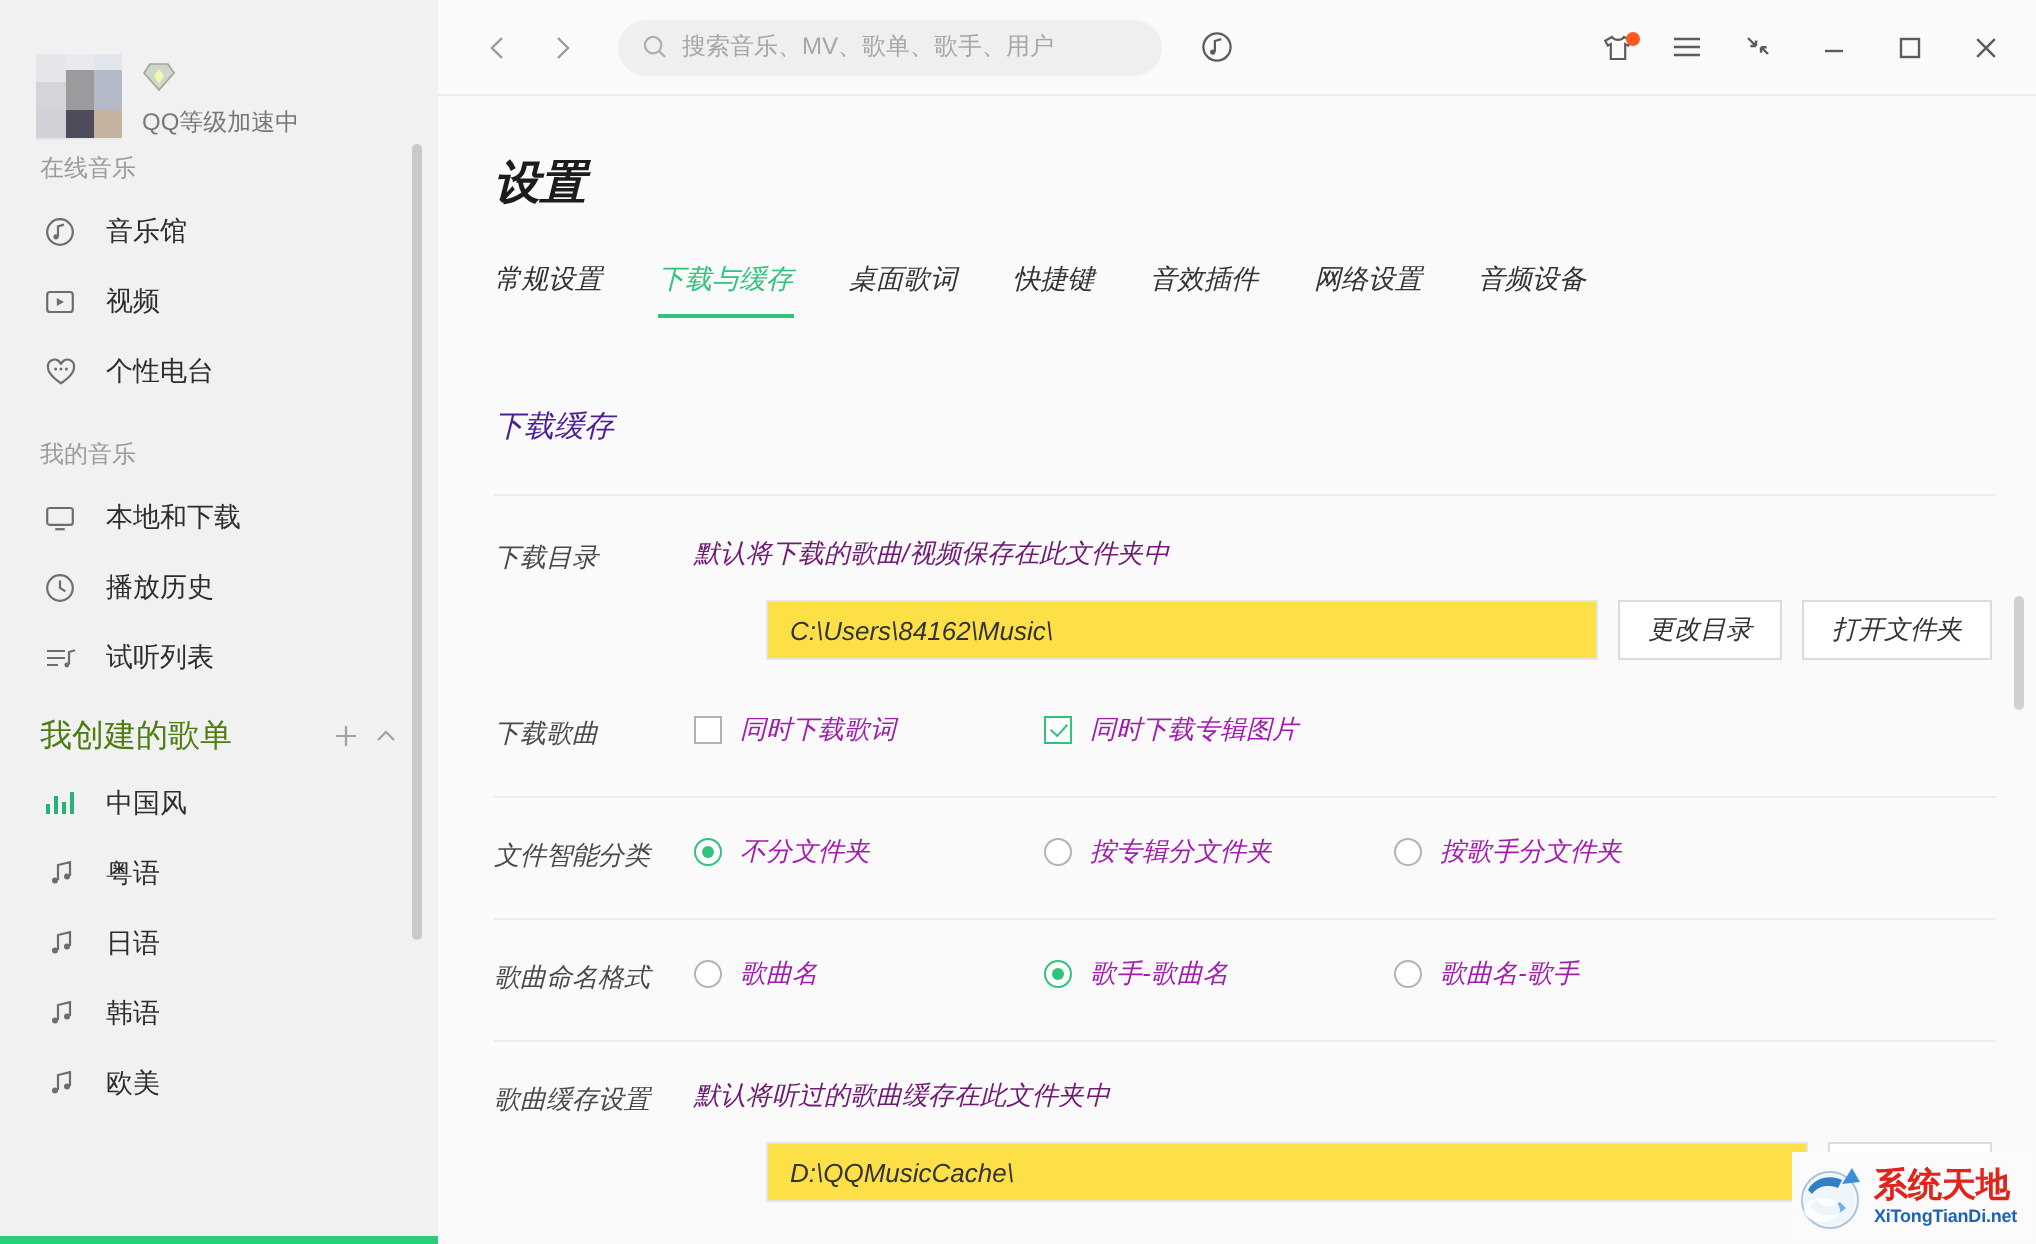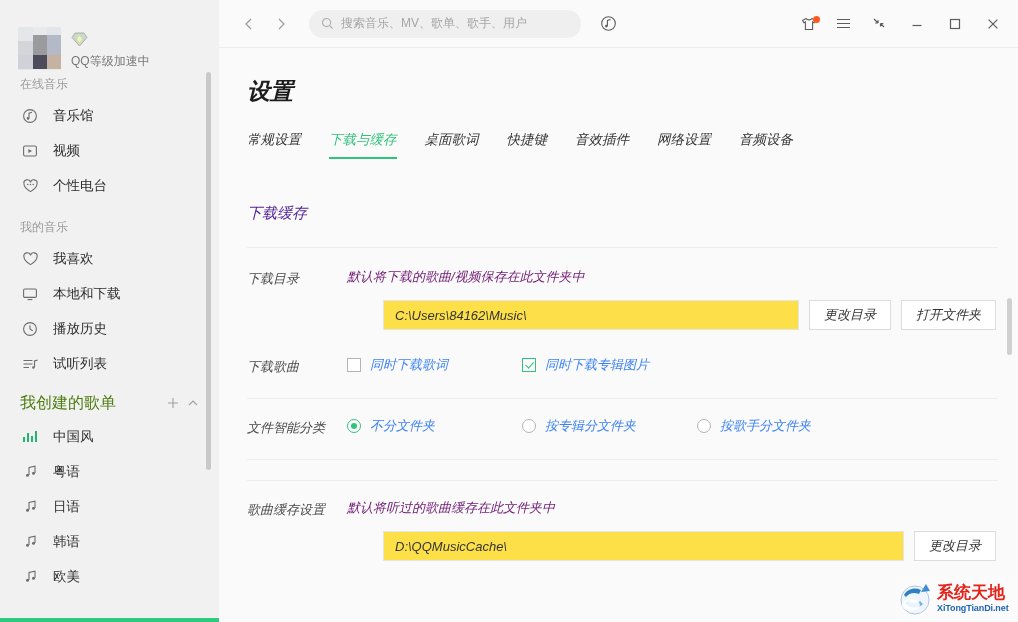--- a/index.html
+++ b/index.html
@@ -207,21 +207,21 @@
     border: 1px solid #dcdcdc;
     background: #ffffff;
     display: flex; align-items: center; justify-content: center;
     font-size: 13px; color: #333333;
     padding: 0 14px; white-space: nowrap;
     flex: 0 0 auto;
   }
 
   .opts { display: flex; align-items: center; padding-top: 2px; }
   .opt { display: flex; align-items: center; width: 175px; }
-  .opt .txt { font-size: 13px; color: #3b82f6; margin-left: 9px; white-space: nowrap; }
+  .opt .txt { font-size: 13px; color: #a21caf; margin-left: 9px; white-space: nowrap; }
   .cbox {
     width: 14px; height: 14px; flex: 0 0 14px;
     border: 1px solid #b3b3b3; background: #fff;
   }
   .cbox.on {
     border-color: #31c27c;
     position: relative;
   }
   .cbox.on:after {
     content: ""; position: absolute;
@@ -323,28 +323,20 @@
           <circle cx="5.8" cy="6.5" r="0.75" fill="currentColor" stroke="none"></circle>
           <circle cx="8.5" cy="6.5" r="0.75" fill="currentColor" stroke="none"></circle>
           <circle cx="11.2" cy="6.5" r="0.75" fill="currentColor" stroke="none"></circle>
         </svg>
       </span>
       <span class="lbl">个性电台</span>
     </div>
 
     <div class="nav-group-title" style="margin-top:10px;">我的音乐</div>
 
-    <div class="nav-item">
-      <span class="ico">
-        <svg width="17" height="16" viewBox="0 0 17 16" fill="none" stroke="currentColor" stroke-width="1.1">
-          <path d="M8.5 13.6S2 9.6 2 5.9A3.1 3.1 0 0 1 8.5 4.3 3.1 3.1 0 0 1 15 5.9c0 3.7-6.5 7.7-6.5 7.7z"></path>
-        </svg>
-      </span>
-      <span class="lbl">我喜欢</span>
-    </div>
 
     <div class="nav-item">
       <span class="ico">
         <svg width="16" height="16" viewBox="0 0 16 16" fill="none" stroke="currentColor" stroke-width="1.1">
           <rect x="1.6" y="3" width="12.8" height="8.4" rx="1.2"></rect>
             <path d="M5.6 13.6h4.8"></path>
         </svg>
       </span>
       <span class="lbl">本地和下载</span>
     </div>
@@ -576,20 +568,39 @@
             <div class="opt">
               <span class="radio"></span>
               <span class="txt">按歌手分文件夹</span>
             </div>
           </div>
         </div>
       </div>
 
       <div class="hr" style="margin-top:20px;"></div>
 
+      <div class="row" style="padding-top:16px;">
+        <div class="row-label">歌曲命名格式</div>
+        <div class="row-body">
+          <div class="opts">
+            <div class="opt">
+              <span class="radio"></span>
+              <span class="txt">歌曲名</span>
+            </div>
+            <div class="opt">
+              <span class="radio on"></span>
+              <span class="txt">歌手-歌曲名</span>
+            </div>
+            <div class="opt">
+              <span class="radio"></span>
+              <span class="txt">歌曲名-歌手</span>
+            </div>
+          </div>
+        </div>
+      </div>
 
       <div class="hr" style="margin-top:20px;"></div>
 
       <div class="row" style="padding-top:16px;">
         <div class="row-label">歌曲缓存设置</div>
         <div class="row-body">
           <div class="hint">默认将听过的歌曲缓存在此文件夹中</div>
           <div class="path-line">
             <div class="path-input">D:\QQMusicCache\</div>
             <div class="btn">更改目录</div>

